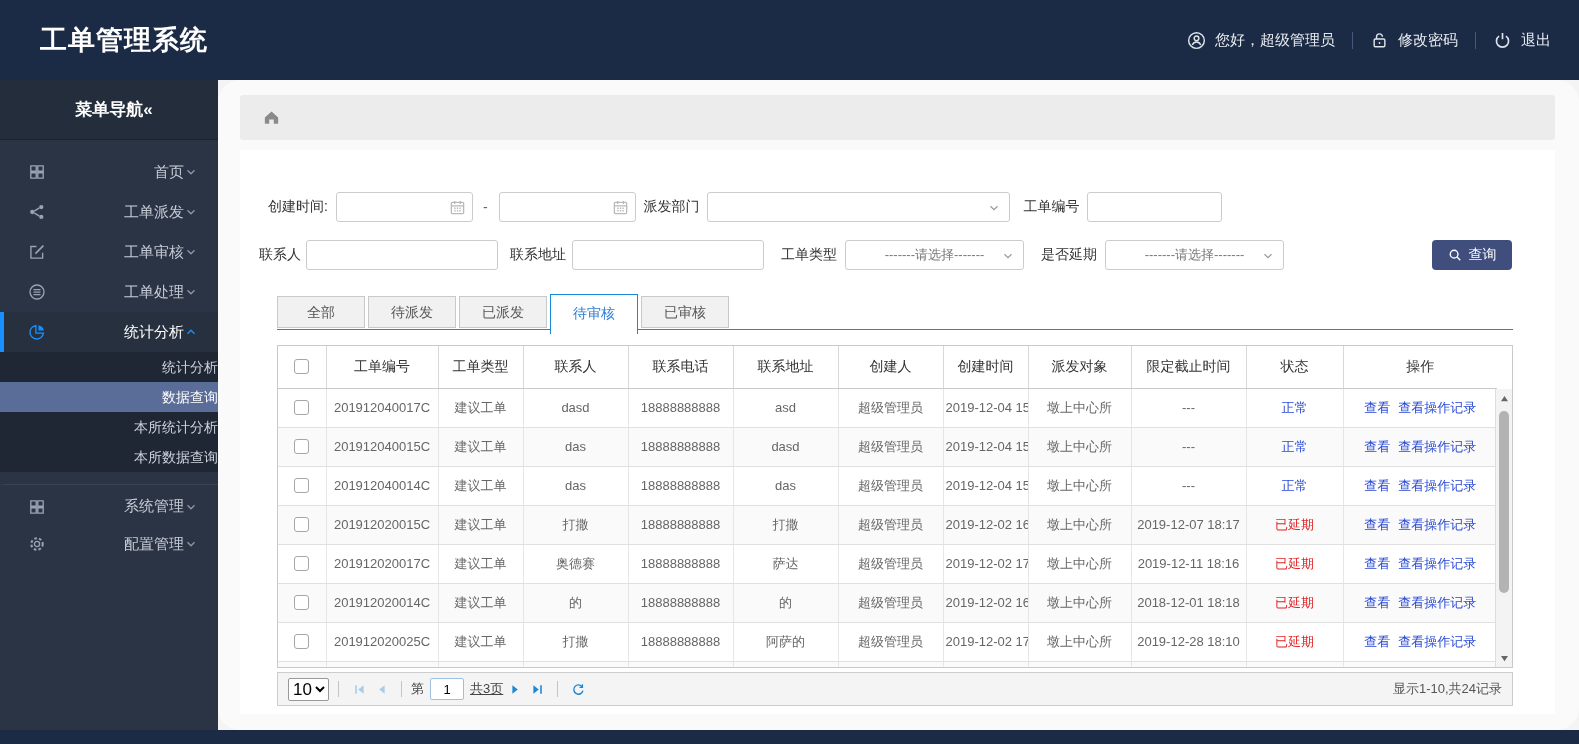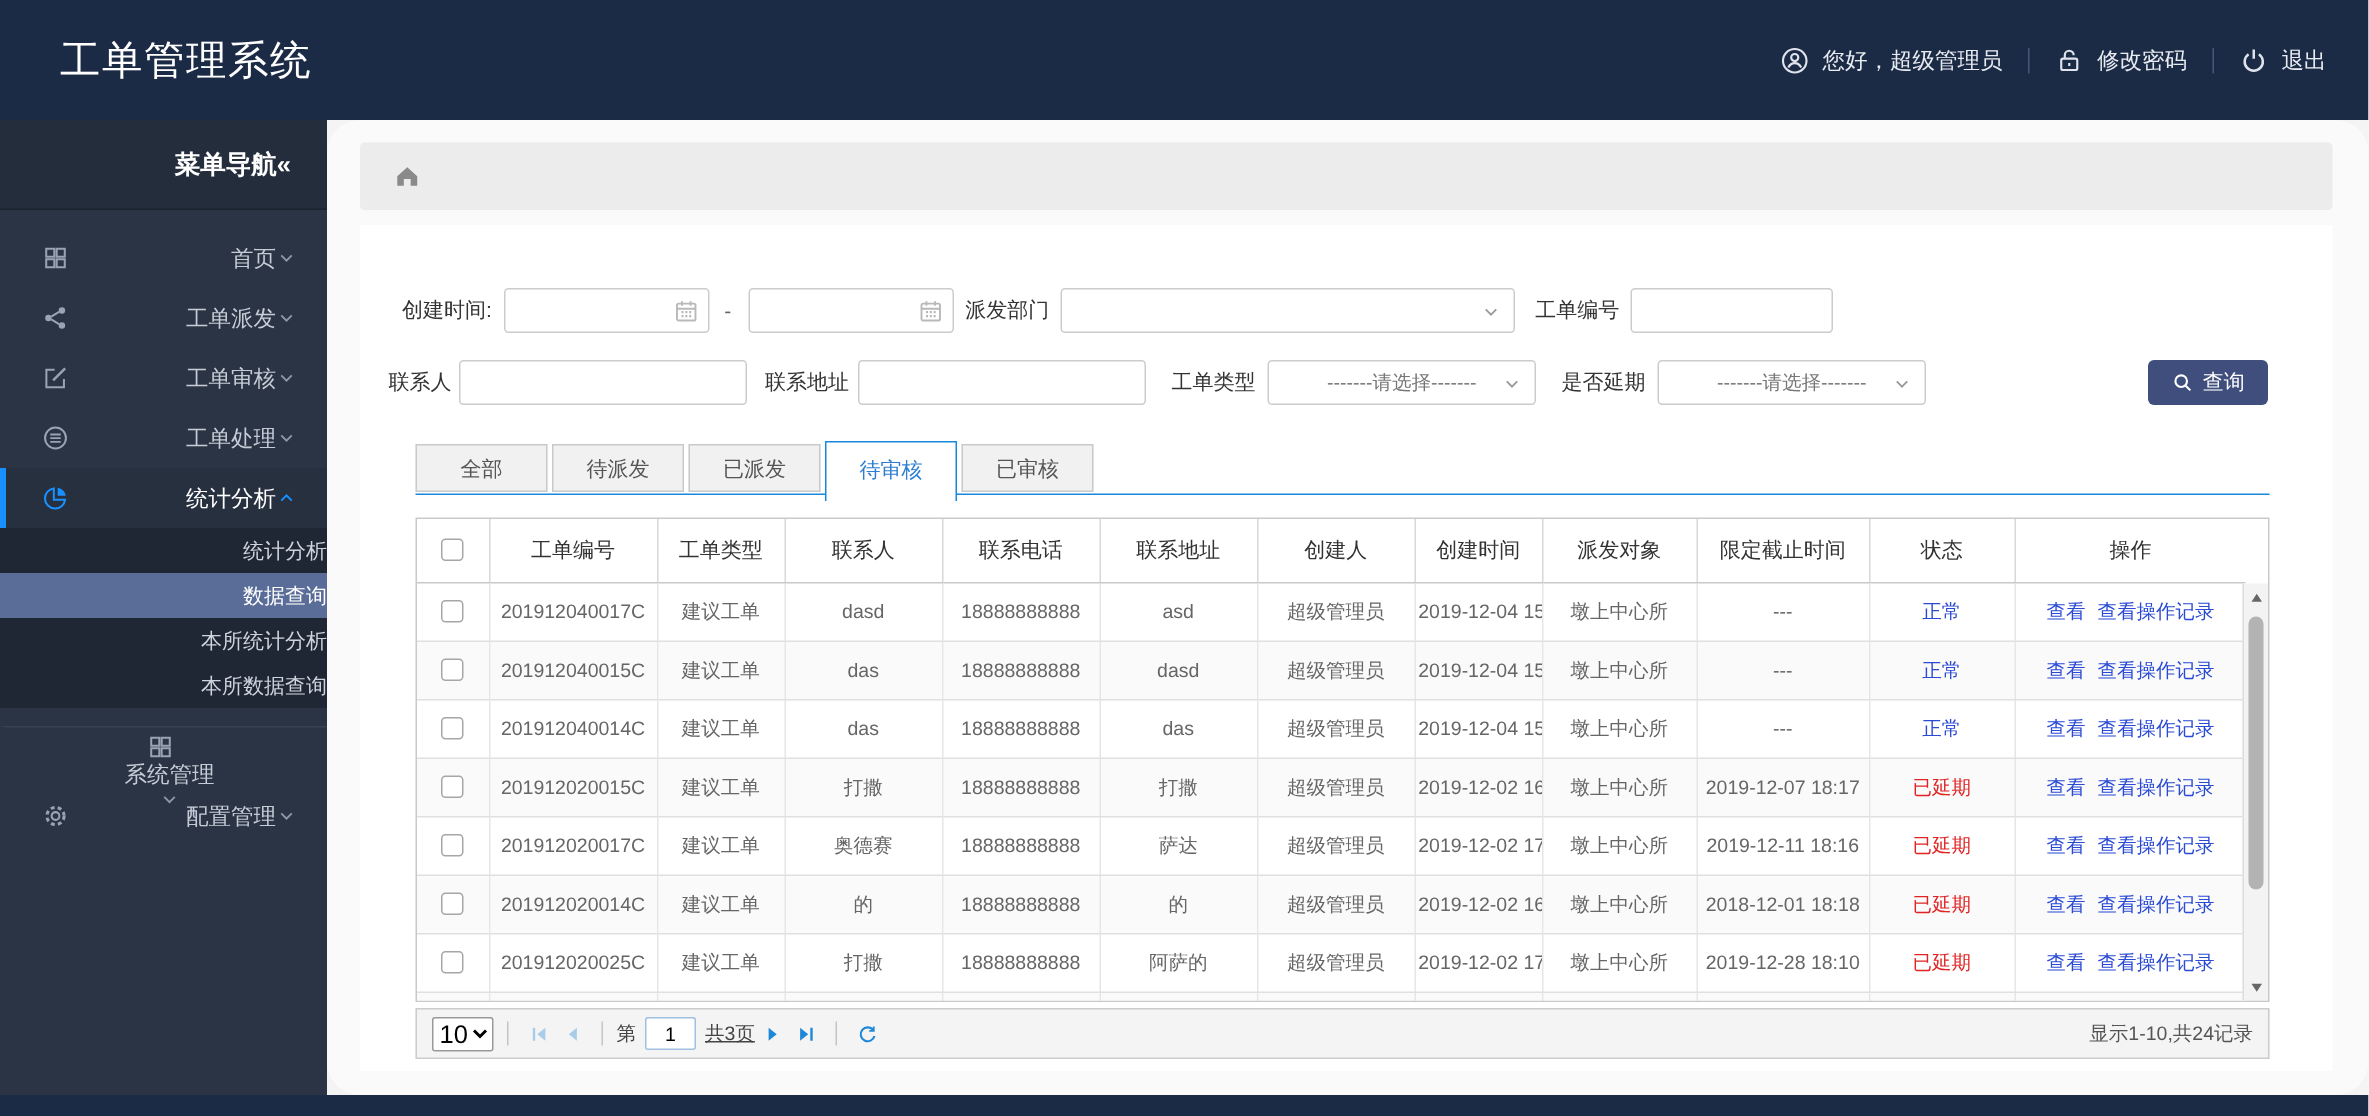--- a/index.html
+++ b/index.html
@@ -8,44 +8,44 @@
     font-family: "Liberation Sans", "DejaVu Sans", sans-serif;
     position: relative; overflow: hidden; background:#f4f4f4;
     --navy:#1c2b45; --side:#2b3444; --accent:#1890ff; --tabblue:#1789d8;
     --link:#2a4ad4; --danger:#e02424; --btn:#3f4e7c;
   }
   svg { display:block; }
 
   
   .app-header { position:absolute; top:0; left:0; width:1579px; height:80px;
     background:var(--navy); display:flex; align-items:center; z-index:5; }
-  .app-title { color:#fff; font-size:27px; font-weight:normal; margin-left:40px; letter-spacing:1px; }
+  .app-title { color:#fff; font-size:27px; font-weight:bold; margin-left:40px; letter-spacing:1px; }
   .header-right { margin-left:auto; margin-right:28px; display:flex; align-items:center; color:#e8ecf2; font-size:15px; }
   .hr-item { display:flex; align-items:flex-start; gap:9px; cursor:pointer;font-family:Liberation Mono, monospace; }
   .hr-item svg { width:19px; height:19px; color:#dfe4ec; }
   .hr-sep { width:1px; height:17px; background:#46587a; margin:0 17px; }
 
   
   .sidebar { position:absolute; top:80px; left:0; width:218px; bottom:14px; background:var(--side); }
   .side-head { height:60px; background:#242d3b; border-bottom:1px solid #1b2330;
-    color:#fff; display:flex; align-items:center; justify-content:flex-end; padding:0 26px 0 34px; }
+    color:#fff; display:flex; align-items:center; justify-content:center; padding:0 26px 0 34px; }
   .side-head .t { font-size:17px; font-weight:bold; }
   .collapse { color:#fff; font-size:17px; font-weight:bold; cursor:pointer; letter-spacing:-2px; }
   .menu { padding-top:12px;text-align:right; }
   .menu-item { height:40px; display:flex; align-items:center; padding:0 20px 0 24px;
     color:#c6ccd6; font-size:15px; cursor:pointer; border-left:4px solid transparent; }
   .menu-item .mi-icon { width:18px; height:18px; margin-right:13px; color:#9aa3b2; flex:none; }
   .menu-item .mi-label { flex:1; }
   .menu-item .mi-chev { width:14px; height:14px; color:#8e97a6; }
   .menu-item.active { border-left-color:var(--accent); background:#27303f; color:#fff; }
   .menu-item.active .mi-icon, .menu-item.active .mi-chev { color:var(--accent); }
   .submenu { background:#1f2734; }
   .submenu-item { height:30px; line-height:30px; padding-left:58px; font-size:14px; color:#ced4dd; cursor:pointer; }
   .submenu-item.selected { background:#5a6c98; color:#fff; }
-  .menu-group-2 { margin-top:12px; border-top:1px solid #39424f; padding-top:4px;flex-direction:column; }
+  .menu-group-2 { margin-top:12px; border-top:1px solid #39424f; padding-top:4px; }
 
   
   .main { position:absolute; left:218px; top:80px; right:0; bottom:14px; background:#fafafa;border-radius:22px; }
   .breadcrumb { position:absolute; top:15px; left:22px; right:24px; height:45px;
     background:#ececec; border-radius:3px; display:flex; align-items:center; padding-left:22px; }
   .breadcrumb svg { width:19px; height:19px; color:#8a8a8a; }
 
   .panel { position:absolute; top:70px; left:22px; right:24px; bottom:16px; background:#fff; }
 
   

